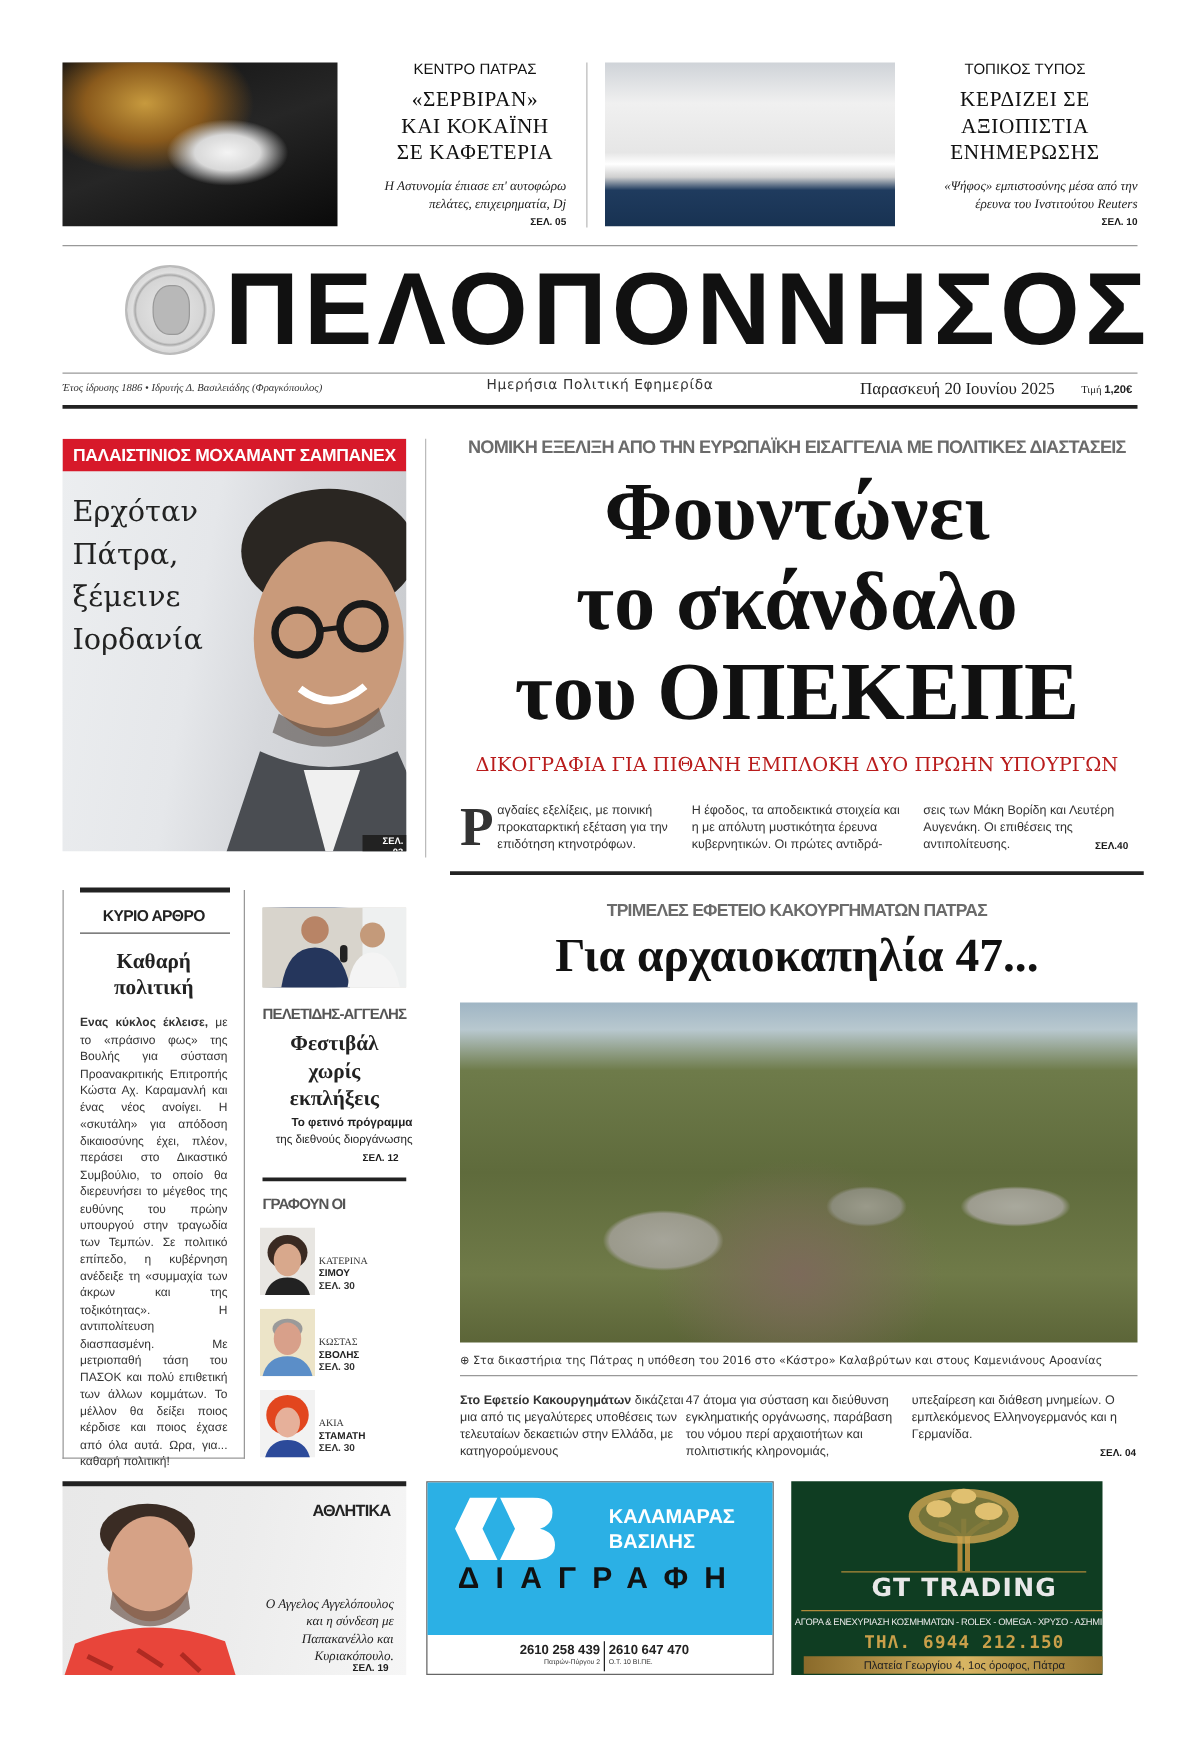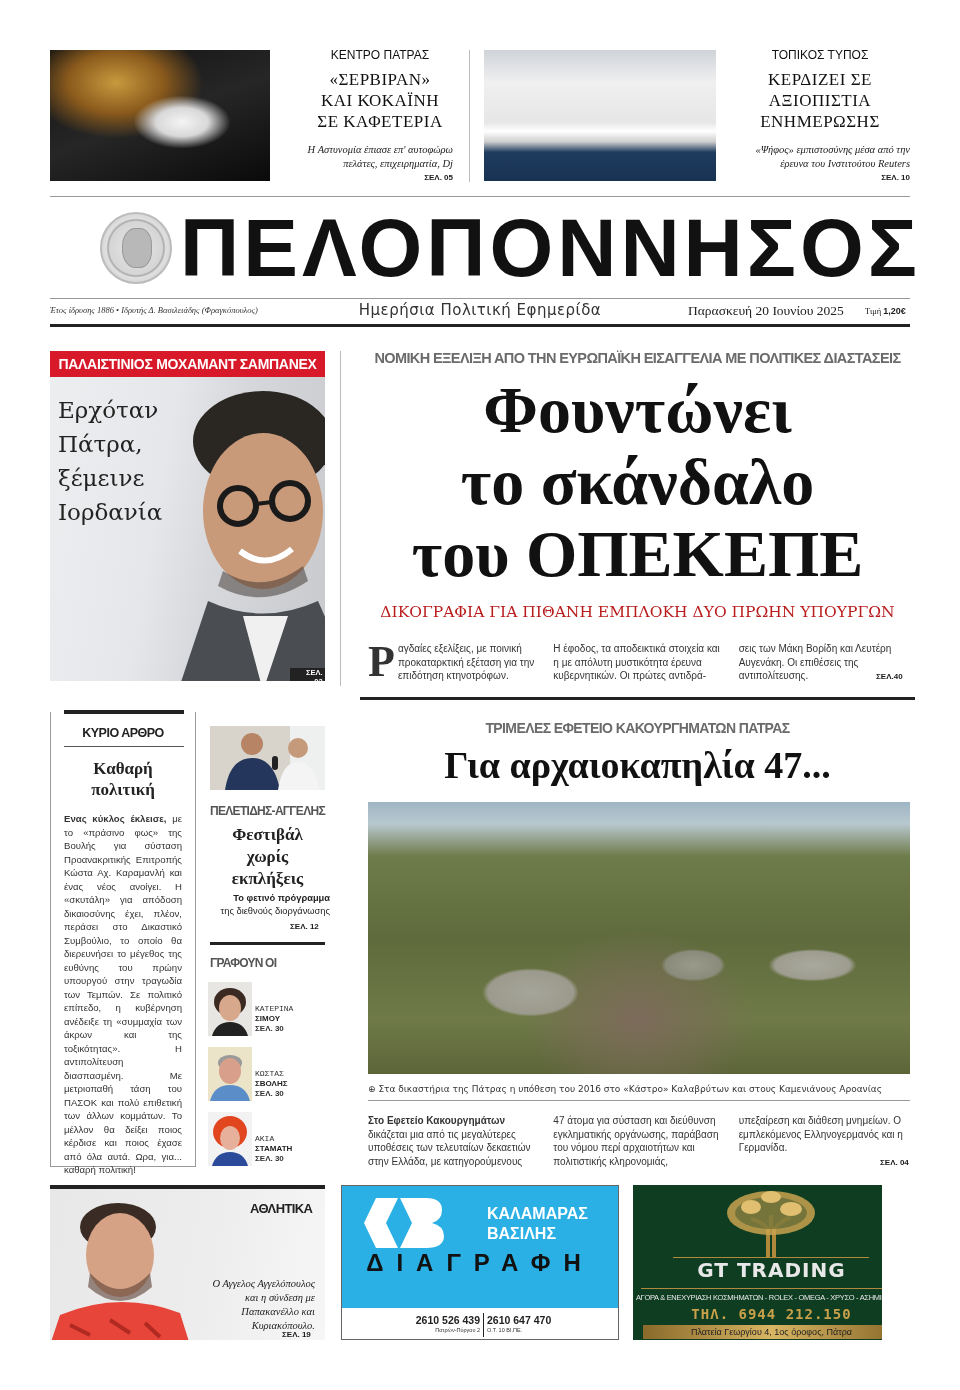--- a/index.html
+++ b/index.html
@@ -14,21 +14,21 @@
 .teaser-kicker{font-family:"Liberation Sans",sans-serif;font-size:12px;text-align:center;color:#111}
 .teaser-title{font-family:"Liberation Serif",serif;font-size:17px;line-height:21px;text-align:center;color:#111;letter-spacing:0.5px}
 .teaser-desc{font-family:"Liberation Serif",serif;font-style:italic;font-size:10.5px;line-height:14px;text-align:right;color:#222}
 
 #mast-rule-top{left:50px;top:196px;width:860px;height:1px;background:#999}
 #mast-logo{left:100px;top:212px;width:72px;height:72px;border-radius:50%;background:radial-gradient(circle,#e8e8e8 0,#d5d5d5 55%,#aaa 58%,#e0e0e0 62%,#bdbdbd 100%);border:2px solid #bbb}
 #mast-logo .face{position:absolute;left:20px;top:14px;width:30px;height:40px;border-radius:45% 40% 40% 45%;background:#b8b8b8;border:1px solid #999}
 #mast-title{left:180px;top:203px;width:690px;height:90px;font-family:"Liberation Sans",sans-serif;font-weight:700;font-size:82px;line-height:90px;letter-spacing:4px;color:#111;white-space:nowrap}
 #mast-rule-mid{left:50px;top:298px;width:860px;height:1px;background:#999}
 #mast-founded{left:50px;top:305px;font-family:"Liberation Serif",serif;font-style:italic;font-size:8.5px;color:#333}
-#mast-tagline{left:340px;top:301px;width:280px;text-align:center;font-family:"DejaVu Sans",sans-serif;font-size:15px;color:#333;letter-spacing:0.5px}
+#mast-tagline{left:340px;top:301px;width:280px;text-align:center;font-family:"DejaVu Sans",sans-serif;font-size:11px;color:#333;letter-spacing:0.5px}
 #mast-date{left:688px;top:303px;font-family:"Liberation Serif",serif;font-size:13.5px;color:#222}
 #mast-price{left:865px;top:306px;font-family:"Liberation Serif",serif;font-size:8.5px;color:#222}
 #mast-price b{font-family:"Liberation Sans",sans-serif;font-size:9px}
 #mast-rule-thick{left:50px;top:324px;width:860px;height:3px;background:#222}
 
 #feature{left:50px;top:351px;width:275px;height:330px;background:linear-gradient(100deg,#eceef0 0,#e5e7ea 40%,#d6d8dc 60%,#c7c9cc 100%);overflow:hidden}
 #feature-banner{left:0;top:0;width:275px;height:26px;background:#d7192a;color:#fff;font-family:"Liberation Sans",sans-serif;font-weight:700;font-size:14px;line-height:26px;text-align:center;letter-spacing:-0.3px}
 #feature-person{left:118px;top:30px;width:190px;height:310px}
 #feature-title{left:8px;top:42px;width:140px;font-family:"DejaVu Serif",serif;font-size:23px;line-height:34px;color:#222;font-weight:300}
 #feature-text{left:8px;top:182px;width:126px;font-family:"Liberation Sans",sans-serif;font-size:9.5px;line-height:13.3px;color:#222}
@@ -47,41 +47,41 @@
 #sec-kicker{left:360px;top:720px;width:555px;text-align:center;font-family:"Liberation Sans",sans-serif;font-weight:700;font-size:14px;color:#6b6b6b;letter-spacing:-0.6px}
 #sec-title{left:360px;top:742px;width:555px;text-align:center;font-family:"Liberation Serif",serif;font-weight:700;font-size:38px;line-height:46px;color:#111}
 #sec-img{left:368px;top:802px;width:542px;height:272px;background:
  radial-gradient(ellipse at 60% 60%,#9a9a8a 0,#8a8b7a 6%,transparent 7%),
  radial-gradient(ellipse at 30% 70%,#a6a59a 0,#9b9a8c 8%,transparent 9%),
  radial-gradient(ellipse at 82% 60%,#a9a99d 0,#9d9c8f 6%,transparent 7%),
  radial-gradient(ellipse at 50% 80%,#7c6a5a 0,transparent 30%),
  linear-gradient(180deg,#9fb5c4 0,#b8c8cf 8%,#6e7b4a 20%,#5f6b3c 50%,#6f7a48 80%,#5c6538 100%)}
 #sec-caption{left:368px;top:1084px;width:542px;font-family:"DejaVu Sans",sans-serif;font-size:9px;color:#333}
 #sec-caption-rule{left:368px;top:1100px;width:542px;height:1px;background:#999}
-#sec-cols{left:368px;top:1114px;width:542px;display:flex;gap:14px}
+#sec-cols{left:368px;top:1114px;width:542px;display:flex;}
 #sec-cols .col{flex:1;font-family:"Liberation Sans",sans-serif;font-size:10px;line-height:13.5px;color:#333}
 #sec-sel{left:880px;top:1158px}
 
 #editorial{left:50px;top:712px;width:146px;height:455px;border:1px solid #999;border-top:none}
 #editorial-bar{left:64px;top:710px;width:120px;height:4px;background:#222}
 #editorial-kicker{left:50px;top:726px;width:146px;text-align:center;font-family:"Liberation Sans",sans-serif;font-weight:700;font-size:12.5px;color:#222;letter-spacing:-0.5px}
 #editorial-kicker-rule{left:64px;top:746px;width:120px;height:1px;background:#555}
 #editorial-title{left:50px;top:758px;width:146px;text-align:center;font-family:"Liberation Serif",serif;font-weight:700;font-size:17px;line-height:21px;color:#222}
 #editorial-text{left:64px;top:812px;width:118px;font-family:"Liberation Sans",sans-serif;font-size:9.6px;line-height:13.5px;color:#333;text-align:justify}
 
 #fest-img{left:210px;top:726px;width:115px;height:64px;background:linear-gradient(90deg,#c8c2b5 0,#2c3f6a 20%,#39507e 50%,#e8e8e8 60%,#f2f2f2 100%)}
 #fest-kicker{left:205px;top:804px;width:125px;text-align:center;font-family:"Liberation Sans",sans-serif;font-weight:700;font-size:12px;color:#555;letter-spacing:-0.7px}
 #fest-title{left:205px;top:824px;width:125px;text-align:center;font-family:"Liberation Serif",serif;font-weight:700;font-size:17px;line-height:22px;color:#222}
 #fest-desc{left:205px;top:892px;width:125px;text-align:right;font-family:"Liberation Sans",sans-serif;font-size:9.3px;line-height:12.5px;color:#222}
 #fest-sel{left:290px;top:922px}
 #writers-bar{left:210px;top:942px;width:115px;height:3px;background:#222}
 #writers-kicker{left:210px;top:956px;font-family:"Liberation Sans",sans-serif;font-weight:700;font-size:12px;color:#555;letter-spacing:-0.8px}
 .writer{position:absolute;left:208px;width:120px;height:54px}
 .writer .ph{position:absolute;left:0;top:0;width:44px;height:54px}
-.writer .fn{position:absolute;left:47px;top:22px;font-family:Liberation Mono, monospace;font-size:8px;color:#333}
+.writer .fn{position:absolute;left:47px;top:22px;font-family:Liberation Serif, serif;font-size:8px;color:#333}
 .writer .ln{position:absolute;left:47px;top:32px;font-family:"Liberation Sans",sans-serif;font-weight:700;font-size:8px;color:#222}
 .writer .pg{position:absolute;left:47px;top:42px;font-family:"Liberation Sans",sans-serif;font-weight:700;font-size:8px;color:#333}
 
 #sports{left:50px;top:1185px;width:275px;height:155px;border-top:4px solid #222;background:linear-gradient(100deg,#e8e8e8 0,#ececec 50%,#f6f6f6 100%);overflow:hidden}
 #sports-person{left:0;top:6px;width:140px;height:150px}
 #sports-kicker{left:200px;top:12px;width:60px;text-align:right;font-family:"Liberation Sans",sans-serif;font-weight:700;font-size:13px;color:#222;letter-spacing:-0.6px}
 #sports-title{left:95px;top:36px;width:168px;text-align:right;font-family:"Liberation Serif",serif;font-size:19px;line-height:22px;color:#222}
 #sports-desc{left:120px;top:88px;width:145px;text-align:right;font-family:"Liberation Serif",serif;font-style:italic;font-size:10.5px;line-height:14px;color:#222}
 #sports-sel{left:232px;top:141px}
 
@@ -288,21 +288,21 @@
     <path d="M12 0 L34 0 L22 25 L34 50 L12 50 L0 25 Z" fill="#fff"></path>
     <path d="M36 0 L62 0 Q78 0 78 12 Q78 22 68 25 Q80 28 80 38 Q80 50 62 50 L36 50 L48 25 Z" fill="#fff"></path>
   </svg>
   <div class="abs" id="ad1-name">
     <div>ΚΑΛΑΜΑΡΑΣ</div>
     <div>ΒΑΣΙΛΗΣ</div>
   </div>
   <div class="abs" id="ad1-service">
     <div>ΔΙΑΓΡΑΦΗ</div>
   </div>
-  <div class="abs" id="ad1-phone1">2610 526 439</div>
+  <div class="abs" id="ad1-phone1">2610 258 439</div>
   <div class="abs" id="ad1-addr1">Πατρών-Πύργου 2</div>
   <div class="abs" id="ad1-sep"></div>
   <div class="abs" id="ad1-phone2">2610 647 470</div>
   <div class="abs" id="ad1-addr2">Ο.Τ. 10 ΒΙ.ΠΕ.</div>
 </div>
 
 <div class="abs" id="ad2">
   <svg class="abs" id="ad2-tree" viewBox="0 0 100 70">
     <path d="M47 70 L47 42 Q40 34 30 32 M53 70 L53 42 Q60 34 70 30 M50 42 L50 28" stroke="#b08a3a" stroke-width="4" fill="none"></path>
     <ellipse cx="50" cy="26" rx="44" ry="22" fill="#c9a24f" opacity="0.85"></ellipse>

